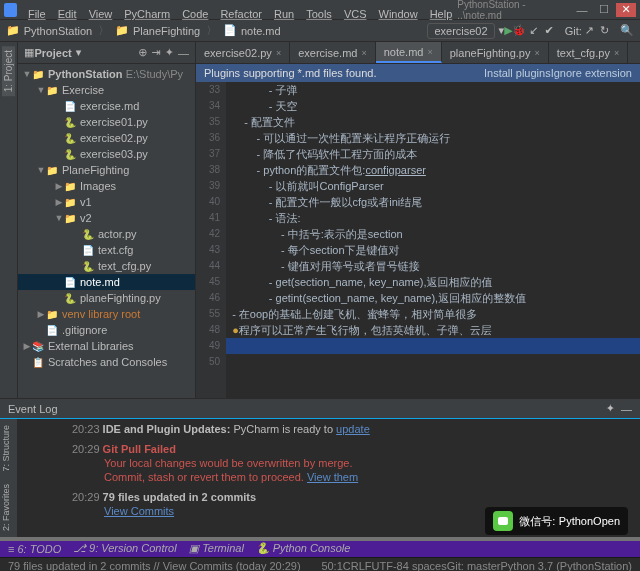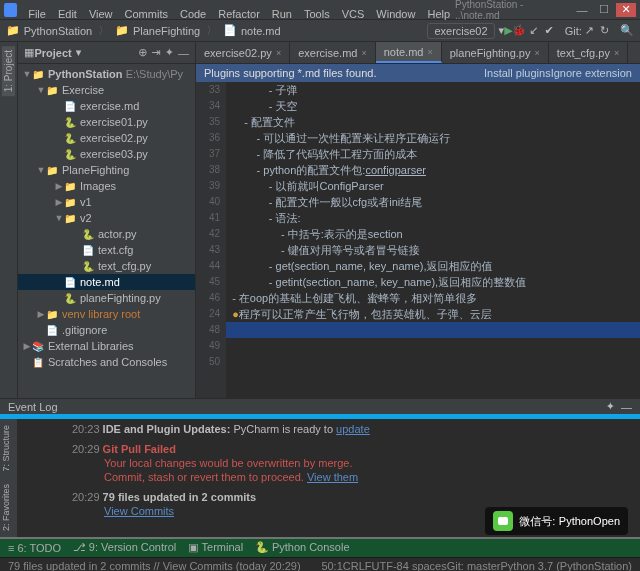--- a/index.html
+++ b/index.html
@@ -1,20 +1,20 @@
 <!DOCTYPE html>
 <html><head>
 <meta charset="utf-8">
 <style>
 * { margin: 0; padding: 0; box-sizing: border-box; font-family: "Segoe UI", Arial, sans-serif; font-size: 11px; }
 body { background: #3c3f41; color: #bbbbbb; width: 640px; height: 571px; overflow: hidden; position: relative; }
 .titlebar { height: 20px; background: #3c3f41; display: flex; align-items: center; padding: 0 4px; border-bottom: 1px solid #2b2b2b; }
 .titlebar .icon { width: 14px; height: 14px; background: #4a8af4; border-radius: 2px; margin-right: 6px; }
 .titlebar .menus { display: flex; gap: 2px; }
-.titlebar .menus span { padding: 2px 5px; text-decoration-color: #888; cursor: default; margin-top: 9px; }
+.titlebar .menus span { padding: 2px 5px; text-decoration: underline; text-decoration-color: #888; cursor: default; margin-top: 9px; }
 .titlebar .spacer { flex: 1; }
 .titlebar .title { color: #888; font-size: 10px; }
 .titlebar .winbtns { display: flex; gap: 2px; margin-left: 8px; }
 .titlebar .winbtns div { width: 20px; height: 14px; display: flex; align-items: center; justify-content: center; color: #aaa; }
 .titlebar .winbtns .close { background: #c75450; color: #fff; }
 .navbar { height: 22px; background: #3c3f41; border-bottom: 1px solid #2b2b2b; display: flex; align-items: center; padding: 0 6px; }
 .navbar .crumb { display: flex; align-items: center; gap: 4px; }
 .navbar .crumb .sep { color: #666; margin: 0 2px; }
 .navbar .folder { color: #bbb; }
 .navbar .file { color: #bbb; }
@@ -49,51 +49,51 @@
 .banner a { color: #bcd; cursor: default; }
 .code { flex: 1; display: flex; overflow: hidden; background: #2b2b2b; }
 .gutter { width: 30px; background: #313335; color: #606366; text-align: right; padding: 0 6px 0 0; }
 .gutter div { height: 16px; line-height: 16px; font-size: 10px; }
 .codelines { flex: 1; color: #a9b7c6; font-family: "Consolas", monospace; font-size: 11px; }
 .codelines .ln { height: 16px; line-height: 16px; white-space: pre; }
 .codelines .ln.hl { background: #214283; }
 .codelines .link { color: #a9b7c6; text-decoration: underline; }
 .codelines .y { color: #d0a040; }
 .eventlog { border-top: 1px solid #2b2b2b; background: #2b2b2b; }
-.eventlog .hdr { background: #3c3f41; height: 20px; display: flex; align-items: center; padding: 0 8px; border-bottom: 5px solid #0ea5e9; }
+.eventlog .hdr { background: #3c3f41; height: 20px; display: flex; align-items: center; padding: 0 8px; border-bottom: 1px solid #0ea5e9; }
 .eventlog .hdr .spacer { flex: 1; }
 .eventlog .body { height: 100px; padding: 4px 8px; display: flex; gap: 26px; }
 .eventlog .lg { width: 20px; }
 .eventlog .msgs { flex: 1; font-size: 10px; }
 .eventlog .msgs .row { margin-bottom: 2px; }
 .eventlog .time { color: #888; }
 .eventlog .err { color: #cc5450; font-weight: bold; }
 .eventlog .errt { color: #cc5450; }
 .eventlog .lnk { color: #5a8ac7; text-decoration: underline; }
 .leftlabels { width: 18px; background: #3c3f41; border-right: 1px solid #2b2b2b; }
 .leftlabels .t { writing-mode: vertical-rl; transform: rotate(180deg); font-size: 9px; color: #aaa; padding: 6px 1px; }
-.statusbar { height: 20px; background: #14532d; border-top: 2px solid #737373; display: flex; align-items: center; padding: 0 8px; font-size: 10px; color: #aaa; }
+.statusbar { height: 20px; background: #4c1d95; border-top: 4px solid #737373; display: flex; align-items: center; padding: 0 8px; font-size: 10px; color: #aaa; font-style: italic; }
 .statusbar .item { margin-right: 12px; }
 .statusbar2 { height: 18px; background: #2b2b2b; border-top: 1px solid #1a1a1a; display: flex; align-items: center; padding: 0 8px; font-size: 9px; color: #888; }
 .statusbar2 .spacer { flex: 1; }
 .wxoverlay { position: absolute; right: 12px; bottom: 36px; background: rgba(0,0,0,0.6); padding: 4px 8px; display: flex; align-items: center; gap: 6px; border-radius: 4px; }
 .wxoverlay .wxicon { width: 20px; height: 20px; background: #5ac845; border-radius: 4px; position: relative; }
 .wxoverlay .wxicon::after { content: ""; position: absolute; width: 10px; height: 8px; background: #fff; border-radius: 2px; top: 6px; left: 5px; }
 .wxoverlay .wxtext { color: #fff; font-size: 13px; }
 </style>
 </head>
 <body>
 
 <div class="titlebar">
   <div class="icon"></div>
   <div class="menus">
     <span>File</span>
     <span>Edit</span>
     <span>View</span>
-    <span>Commits</span>
+    <span>PyCharm</span>
     <span>Code</span>
     <span>Refactor</span>
     <span>Run</span>
     <span>Tools</span>
     <span>VCS</span>
     <span>Window</span>
     <span>Help</span>
   </div>
   <div class="spacer"></div>
   <div class="title">PythonStation - ..\note.md</div>
@@ -273,36 +273,37 @@
           <div>37</div>
           <div>38</div>
           <div>39</div>
           <div>40</div>
           <div>41</div>
           <div>42</div>
           <div>43</div>
           <div>44</div>
           <div>45</div>
           <div>46</div>
-          <div>24</div>
+          <div>55</div>
           <div>48</div>
           <div>49</div>
           <div>50</div>
         </div>
       <div class="codelines">
         <div class="ln">              <span>- 子弹</span></div>
         <div class="ln">              <span>- 天空</span></div>
         <div class="ln">      <span>- 配置文件</span></div>
         <div class="ln">          <span>- 可以通过一次性配置来让程序正确运行</span></div>
         <div class="ln">          <span>- 降低了代码软件工程方面的成本</span></div>
         <div class="ln">          <span>- python的配置文件包:</span><span class="link">configparser</span></div>
         <div class="ln">              <span>- 以前就叫ConfigParser</span></div>
         <div class="ln">              <span>- 配置文件一般以cfg或者ini结尾</span></div>
         <div class="ln">              <span>- 语法:</span></div>
         <div class="ln">                  <span>- 中括号:表示的是section</span></div>
+        <div class="ln">                  <span>- 每个section下是键值对</span></div>
         <div class="ln">                  <span>- 键值对用等号或者冒号链接</span></div>
         <div class="ln">              <span>- get(section_name, key_name),返回相应的值</span></div>
         <div class="ln">              <span>- getint(section_name, key_name),返回相应的整数值</span></div>
         <div class="ln">  <span>- 在oop的基础上创建飞机、蜜蜂等，相对简单很多</span></div>
         <div class="ln">  <span class="y">●</span><span>程序可以正常产生飞行物，包括英雄机、子弹、云层</span></div>
         <div class="ln hl">  </div>
       </div>
     </div>
   </div>
 </div>

